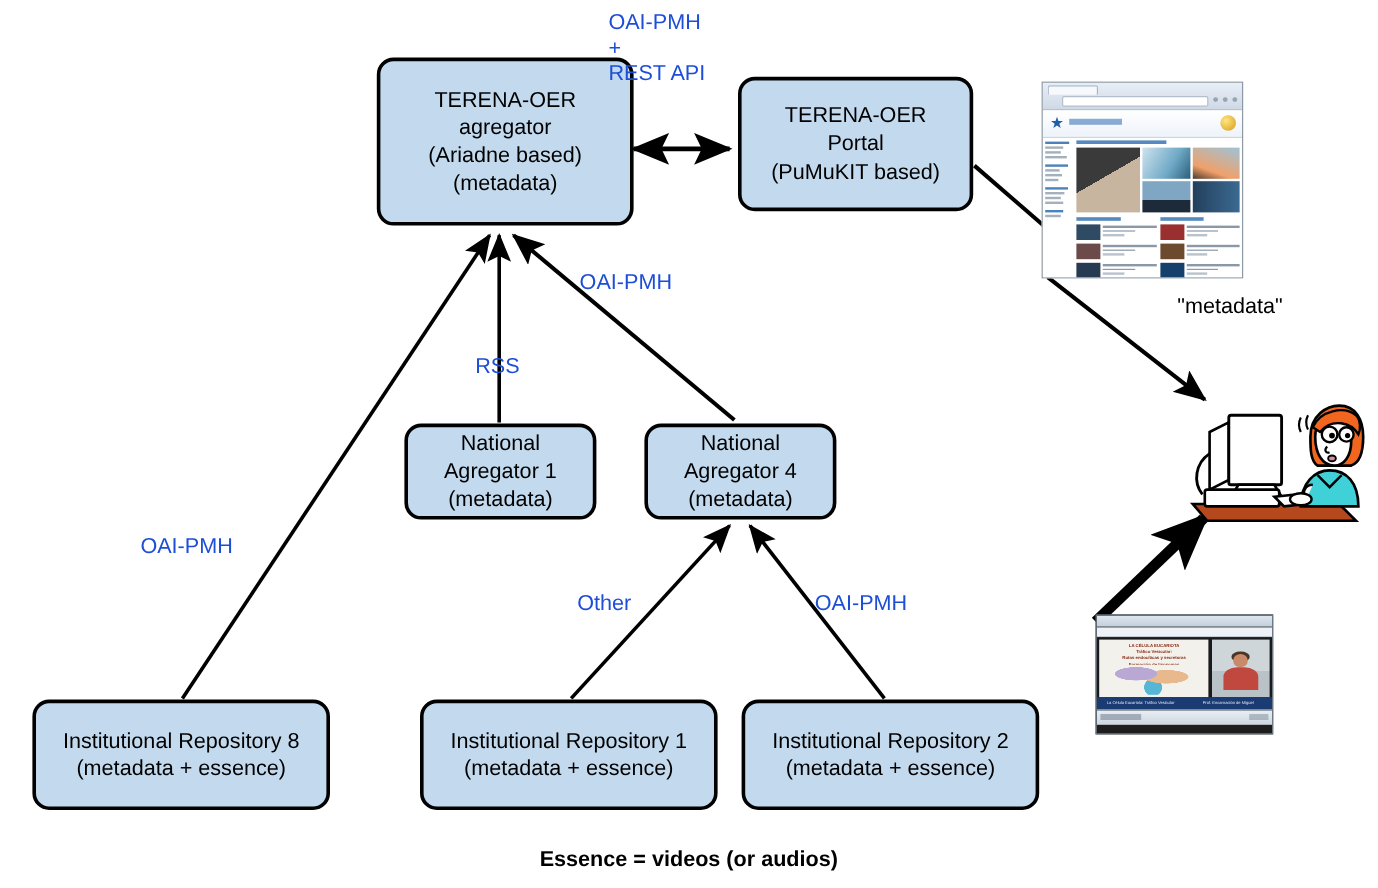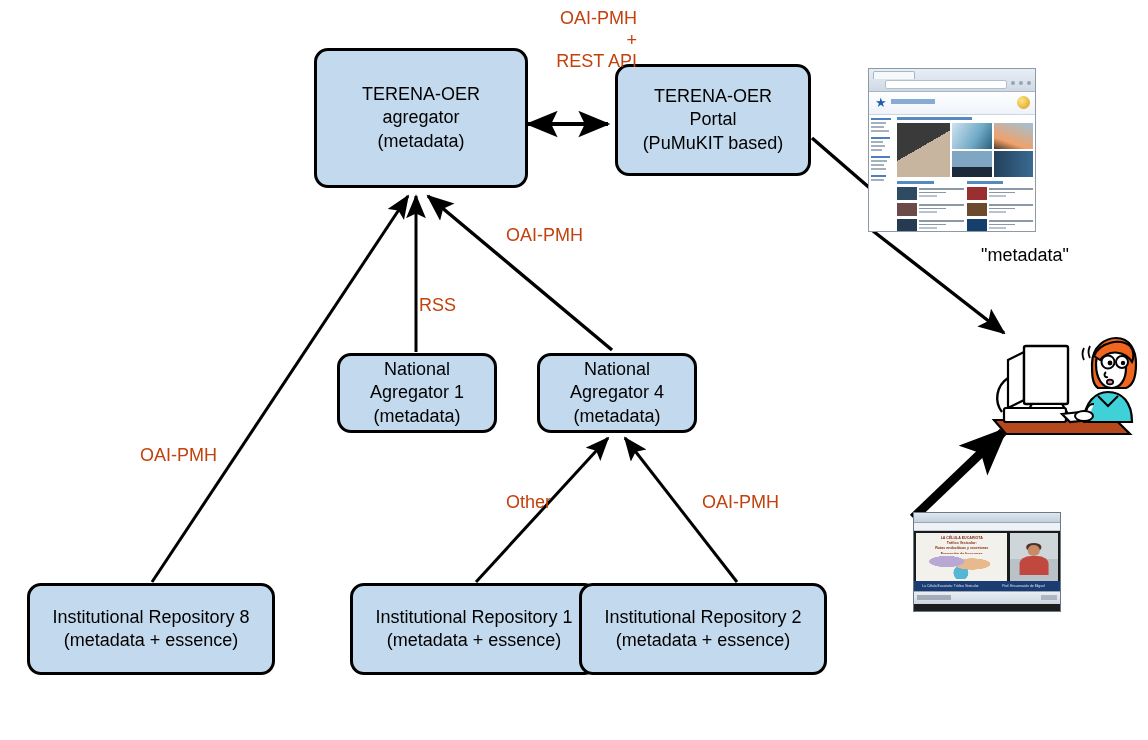--- a/index.html
+++ b/index.html
@@ -35,24 +35,24 @@
     text-align: center;
     color: #000000;
     font-size: 18px;
     line-height: 1.28;
     box-sizing: border-box;
     z-index: 3;
   }
   .node-lines { width: 100%; }
   .edge-label {
     position: absolute;
-    color: #c2410c;
+    color: #1d4ed8;
     font-size: 18px;
     line-height: 1.2;
-    text-align: right;
+    text-align: left;
     white-space: pre-line;
     z-index: 4;
   }
   .caption {
     position: absolute;
     color: #000000;
     font-size: 18px;
     text-align: center;
     z-index: 4;
   }
@@ -277,20 +277,21 @@
 
     <line x1="873" y1="231" x2="1004" y2="333" stroke="#000" stroke-width="3.4" marker-end="url(#ah)"></line>
 
     <line x1="913" y1="518" x2="1003" y2="432" stroke="#000" stroke-width="9" marker-end="url(#ah-big)"></line>
   </svg>
 
   <div class="node" style="left:314px; top:48px; width:214px; height:140px;">
     <div class="node-lines">
       <div>TERENA-OER</div>
       <div>agregator</div>
+      <div>(Ariadne based)</div>
       <div>(metadata)</div>
     </div>
   </div>
 
   <div class="node" style="left:615px; top:64px; width:196px; height:112px;">
     <div class="node-lines">
       <div>TERENA-OER</div>
       <div>Portal</div>
       <div>(PuMuKIT based)</div>
     </div>
@@ -319,21 +320,21 @@
     </div>
   </div>
 
   <div class="node" style="left:350px; top:583px; width:248px; height:92px;">
     <div class="node-lines">
       <div>Institutional Repository 1</div>
       <div>(metadata + essence)</div>
     </div>
   </div>
 
-  <div class="node" style="left:579px; top:583px; width:248px; height:92px;">
+  <div class="node" style="left:618px; top:583px; width:248px; height:92px;">
     <div class="node-lines">
       <div>Institutional Repository 2</div>
       <div>(metadata + essence)</div>
     </div>
   </div>
 
   <div class="edge-label" style="left:507px; top:8px; width:130px;">OAI-PMH
 +
 REST API</div>
 
@@ -343,20 +344,21 @@
 
   <div class="edge-label" style="left:117px; top:445px; width:100px;">OAI-PMH</div>
 
   <div class="edge-label" style="left:481px; top:492px; width:70px;">Other</div>
 
   <div class="edge-label" style="left:679px; top:492px; width:100px;">OAI-PMH</div>
 
   <div class="caption" style="left:955px; top:245px; width:140px;">"metadata"</div>
 
 
+  <div class="caption caption-bold" style="left:434px; top:706px; width:280px;">Essence = videos (or audios)</div>
 
   <div class="shot" style="left:868px; top:68px; width:168px; height:164px;">
     <div class="shot-chrome" style="height:22px;">
       <div class="shot-tab"></div>
       <div class="shot-urlbar"></div>
       <div class="shot-dot" style="right:20px;"></div>
       <div class="shot-dot" style="right:12px;"></div>
       <div class="shot-dot" style="right:4px;"></div>
     </div>
     <div class="shot-header">

